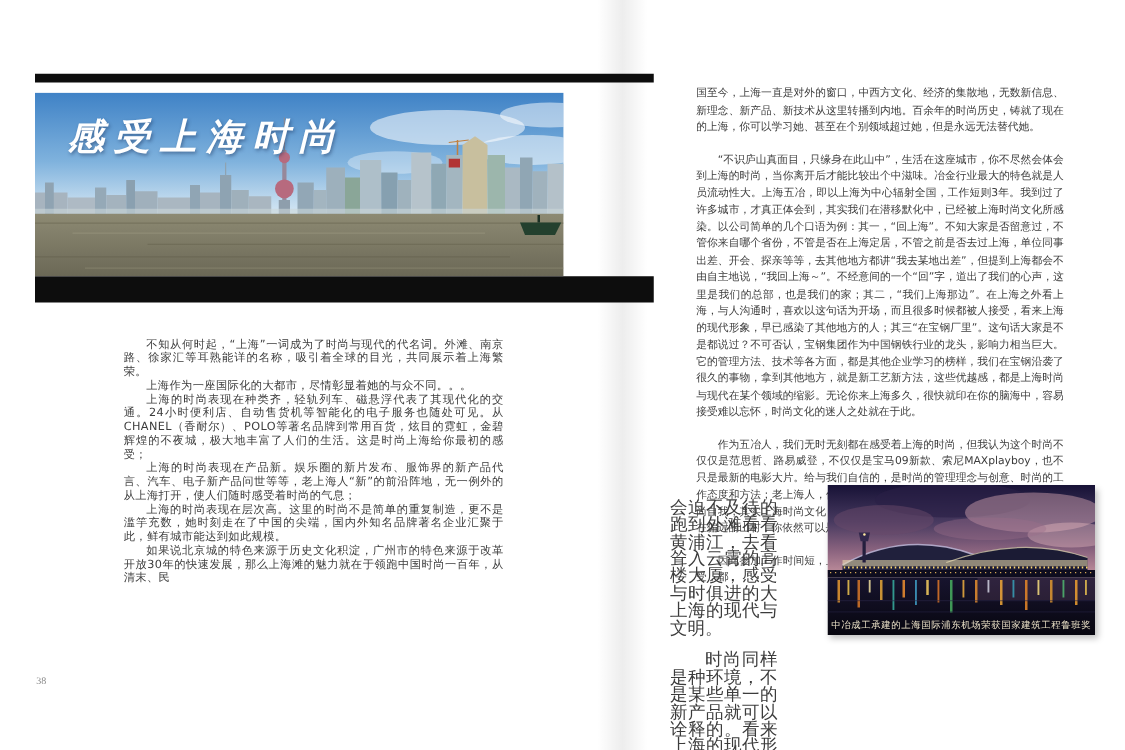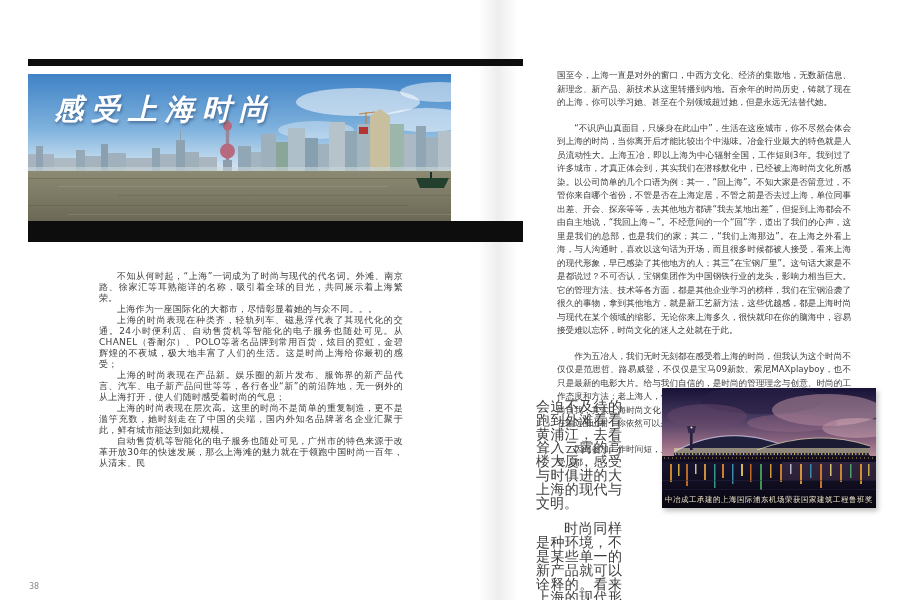--- a/index.html
+++ b/index.html
@@ -13,21 +13,21 @@
   .bar-top{height:7px;background:#0d0d0d;margin-bottom:8px;}
   .hero-photo{position:relative;width:423px;height:147px;overflow:hidden;}
   .hero-photo svg{display:block;}
   .hero-title{position:absolute;left:26px;top:16px;color:#ffffff;font-size:29px;font-weight:bold;
               font-style:italic;letter-spacing:8px;white-space:nowrap;
               font-family:"DejaVu Serif",serif;text-shadow:1px 2px 3px rgba(20,40,80,0.45);}
   .bar-bottom{height:21px;background:#0d0d0d;}
   .body-left{position:absolute;left:99px;top:271px;width:304px;font-size:9px;line-height:11px;
              color:#3c3c3c;text-align:justify;letter-spacing:0.3px;}
   .body-left p{margin:0;text-indent:2em;}
-  .pagenum{position:absolute;left:29px;top:582px;font-size:8px;color:#8a8a8a;}
+  .pagenum{position:absolute;left:29px;top:540px;font-size:8px;color:#8a8a8a;font-family:Liberation Serif, serif;}
 
   
   .body-rt{position:absolute;left:545px;top:57px;width:318px;font-size:8.6px;line-height:13.5px;
            color:#3c3c3c;text-align:justify;}
   .body-rt p,.body-rb p{margin:12px;text-indent:2em;}
   p.noindent{text-indent:0;}
   .body-rb{position:absolute;left:524px;top:388px;width:110px;font-size:14px;line-height:13.8px;
            color:#3c3c3c;text-align:justify;}
   .byline{text-indent:0 !important;padding-right:28px;margin-top:5px !important;}
 
@@ -118,23 +118,23 @@
         </svg>
         <div class="hero-title">感受上海时尚</div>
       </div>
       <div class="bar-bottom"></div>
     </div>
 
     <div class="body-left">
       <p>不知从何时起，“上海”一词成为了时尚与现代的代名词。外滩、南京路、徐家汇等耳熟能详的名称，吸引着全球的目光，共同展示着上海繁荣。</p>
       <p>上海作为一座国际化的大都市，尽情彰显着她的与众不同。。。</p>
       <p>上海的时尚表现在种类齐，轻轨列车、磁悬浮代表了其现代化的交通。24小时便利店、自动售货机等智能化的电子服务也随处可见。从CHANEL（香耐尔）、POLO等著名品牌到常用百货，炫目的霓虹，金碧辉煌的不夜城，极大地丰富了人们的生活。这是时尚上海给你最初的感受；</p>
-      <p>上海的时尚表现在产品新。娱乐圈的新片发布、服饰界的新产品代言、汽车、电子新产品问世等等，各行各业“新”的前沿阵地，无一例外的从上海打开，使人们随时感受着时尚的气息；</p>
+      <p>上海的时尚表现在产品新。娱乐圈的新片发布、服饰界的新产品代言、汽车、电子新产品问世等等，老上海人“新”的前沿阵地，无一例外的从上海打开，使人们随时感受着时尚的气息；</p>
       <p>上海的时尚表现在层次高。这里的时尚不是简单的重复制造，更不是滥竽充数，她时刻走在了中国的尖端，国内外知名品牌著名企业汇聚于此，鲜有城市能达到如此规模。</p>
-      <p>自动售货机等智能化的电子服务也随处可见，广州市的特色来源于改革开放30年的快速发展，那么上海滩的魅力就在于领跑中国时尚一百年，从清末、民</p>
+      <p>如果说北京城的特色来源于历史文化积淀，广州市的特色来源于改革开放30年的快速发展，那么上海滩的魅力就在于领跑中国时尚一百年，从清末、民</p>
     </div>
 
     <div class="pagenum">38</div>
   </section>
 
   <section>
     <div class="body-rt">
       <p class="noindent">国至今，上海一直是对外的窗口，中西方文化、经济的集散地，无数新信息、新理念、新产品、新技术从这里转播到内地。百余年的时尚历史，铸就了现在的上海，你可以学习她、甚至在个别领域超过她，但是永远无法替代她。</p>
       <p>“不识庐山真面目，只缘身在此山中”，生活在这座城市，你不尽然会体会到上海的时尚，当你离开后才能比较出个中滋味。冶金行业最大的特色就是人员流动性大。上海五冶，即以上海为中心辐射全国，工作短则3年。我到过了许多城市，才真正体会到，其实我们在潜移默化中，已经被上海时尚文化所感染。以公司简单的几个口语为例：其一，“回上海”。不知大家是否留意过，不管你来自哪个省份，不管是否在上海定居，不管之前是否去过上海，单位同事出差、开会、探亲等等，去其他地方都讲“我去某地出差”，但提到上海都会不由自主地说，“我回上海～”。不经意间的一个“回”字，道出了我们的心声，这里是我们的总部，也是我们的家；其二，“我们上海那边”。在上海之外看上海，与人沟通时，喜欢以这句话为开场，而且很多时候都被人接受，看来上海的现代形象，早已感染了其他地方的人；其三“在宝钢厂里”。这句话大家是不是都说过？不可否认，宝钢集团作为中国钢铁行业的龙头，影响力相当巨大。它的管理方法、技术等各方面，都是其他企业学习的榜样，我们在宝钢沿袭了很久的事物，拿到其他地方，就是新工艺新方法，这些优越感，都是上海时尚与现代在某个领域的缩影。无论你来上海多久，很快就印在你的脑海中，容易接受难以忘怀，时尚文化的迷人之处就在于此。</p>
       <p>作为五冶人，我们无时无刻都在感受着上海的时尚，但我认为这个时尚不仅仅是范思哲、路易威登，不仅仅是宝马09新款、索尼MAXplayboy，也不只是最新的电影大片。给与我们自信的，是时尚的管理理念与创意、时尚的工作态度和方法；老上海人，偏重于用思想时尚自我，而新上海人喜欢用物质时尚自我，其实上海时尚文化，是物质与思维的结合，即使脱掉华丽的服饰，走在偏远的山村，你依然可以是个时尚达人。</p>

